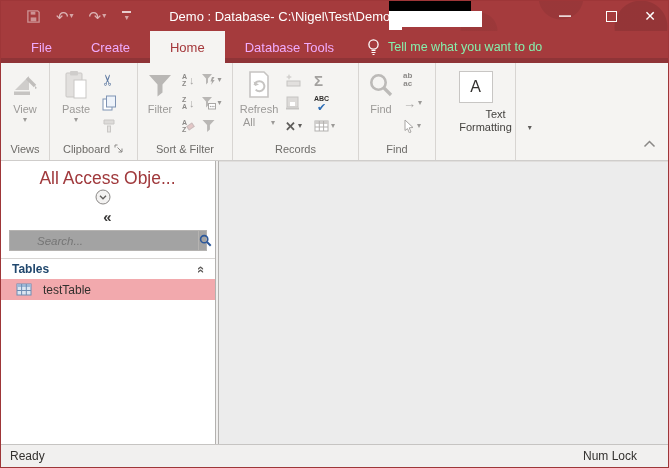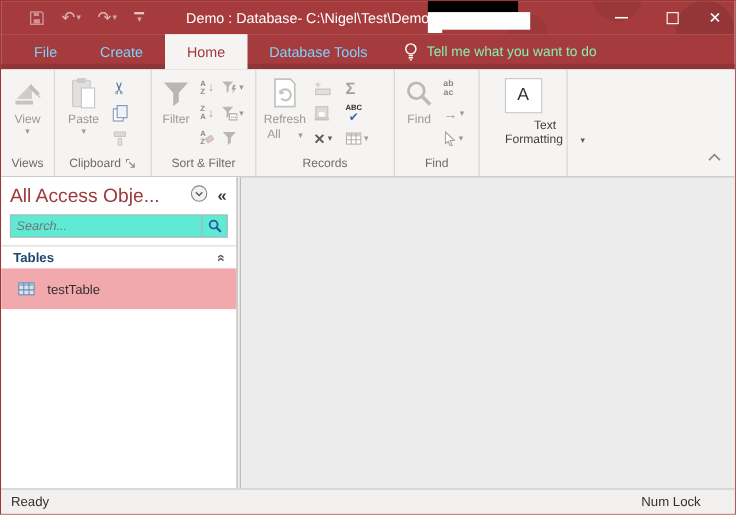--- a/index.html
+++ b/index.html
@@ -29,21 +29,21 @@
   .ctrl-help{left:450px;width:32px;font-size:14px;}
   .ctrl-min{left:543px;width:42px;font-size:13px;}
   .ctrl-max{left:589px;width:42px;}
   .ctrl-max .box{width:11px;height:11px;border:1.6px solid #fff;}
   .ctrl-close{left:630px;width:38px;font-size:14px;}
 
   
   .tabrow{position:absolute;left:0;top:30px;right:0;height:32px;background:#a53b3d;}
   .tabrow .strip{position:absolute;left:0;right:0;bottom:0;height:5px;background:#8f3437;}
   .tabs{position:absolute;left:0;top:0;height:32px;display:flex;z-index:1;}
-  .tab{height:32px;display:flex;align-items:center;padding:0 20px;color:#7dd3fc;font-size:13px;white-space:nowrap;}
+  .tab{height:32px;display:flex;align-items:center;padding:0 20px;color:#f0abfc;font-size:13px;white-space:nowrap;}
   .tab.first{margin-left:11px;padding:0 19px;}
   .tab.active{background:#f5f4f2;color:#a4373a;}
   .tellme{display:flex;align-items:center;gap:8px;margin-left:13px;color:#86efac;font-size:12.5px;}
 
   
   .ribbon{position:absolute;left:0;top:62px;right:0;height:98px;background:#f5f4f2;
           border-bottom:1px solid #cfcdcb;display:flex;}
   .rgroup{position:relative;display:flex;flex-direction:column;border-right:1px solid #d8d5d2;}
   .rbody{flex:1;display:flex;align-items:flex-start;padding:2px 3px 0;}
   .glabel{height:19px;display:flex;align-items:center;justify-content:center;gap:4px;
@@ -72,33 +72,33 @@
         justify-content:center;font-size:16px;color:#33312f;}
   .tfbtn .blabel{color:#44423f;margin-top:5px;margin-left:40px;}
   .rfill{flex:1;position:relative;}
   .collapse-chev{position:absolute;right:12px;bottom:8px;}
 
   
   .main{position:absolute;left:0;top:160px;right:0;bottom:23px;display:flex;}
   .navpane{width:214px;background:#fff;display:flex;flex-direction:column;}
   .splitter{width:4px;background:#f0efee;border-left:1px solid #b3b1af;border-right:1px solid #b3b1af;}
   .workspace{flex:1;background:#ececec;border-top:1px solid #e0dedc;}
-  .nav-header{display:flex;align-items:center;padding:7px 9px 5px 8px;}
+  .nav-header{display:flex;align-items:center;padding:7px 9px 5px 8px;flex-direction:column;}
   .nav-title{flex:1;color:#a0393c;font-size:17.5px;white-space:nowrap;overflow:hidden;}
   .nav-dd{margin-right:9px;}
   .nav-shutter{color:#3b3a39;font-size:15px;font-weight:bold;line-height:1;}
-  .nav-search{margin:1px 8px 0;height:21px;border:1px solid #b5b3b1;display:flex;align-items:stretch;background:#5eead4;}
+  .nav-search{margin:1px 8px 0;height:21px;border:1px solid #b5b3b1;display:flex;align-items:stretch;background:#a3a3a3;padding-left:22px;}
   .nav-search input{flex:1;border:0;outline:0;padding:0 5px;font-size:11.5px;font-style:italic;
                     color:#3b3a39;font-family:"Liberation Sans",sans-serif;background:transparent;}
   .search-btn{width:23px;display:flex;align-items:center;justify-content:center;border-left:1px solid #b5b3b1;}
   .section-header{margin-top:7px;height:21px;display:flex;align-items:center;padding:0 10px 0 11px;
                   border-top:1px solid #d8d6d4;}
   .section-title{flex:1;font-weight:bold;font-size:12px;color:#21486e;}
   .section-collapse{color:#5f5d5b;font-size:13px;font-weight:bold;transform:rotate(90deg);line-height:1;}
-  .nav-item{height:37px;display:flex;align-items:center;gap:11px;padding-left:15px;}
+  .nav-item{height:21px;display:flex;align-items:center;gap:11px;padding-left:15px;}
   .nav-item.selected{background:#f2a9ad;}
   .item-label{font-size:12px;color:#33302e;}
 
   
   .statusbar{position:absolute;left:0;right:0;bottom:0;height:23px;background:#f1f0ef;
              border-top:1px solid #c6c4c2;display:flex;align-items:center;font-size:12px;color:#33312f;}
   .status-left{margin-left:9px;flex:1;}
   .status-right{margin-right:31px;}
 </style>
 </head>

